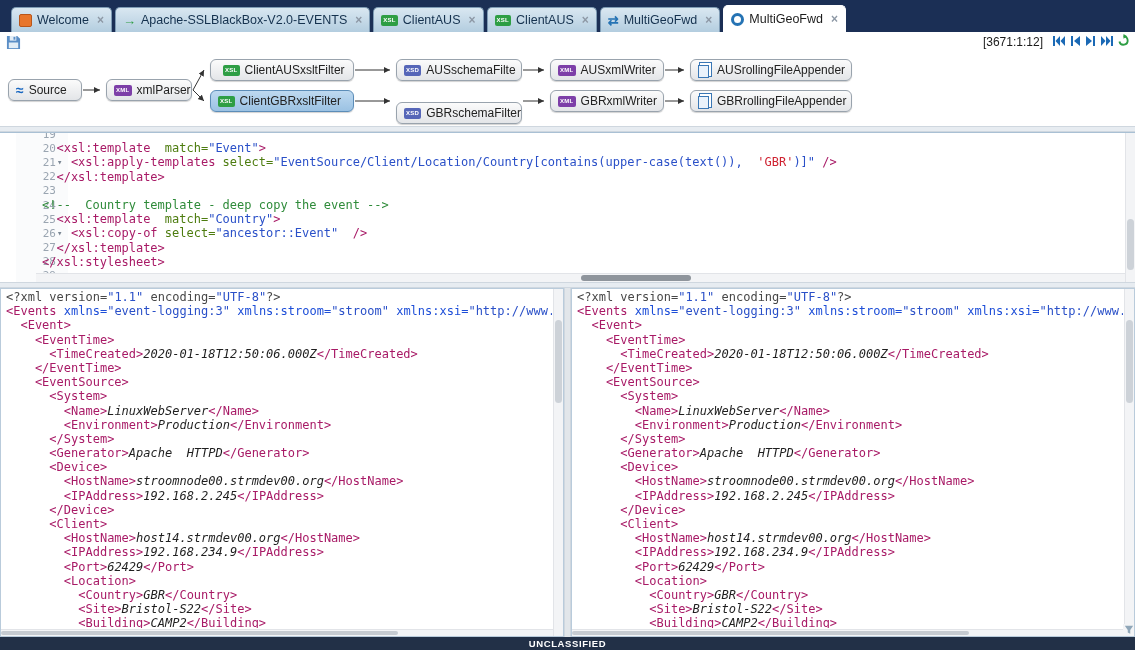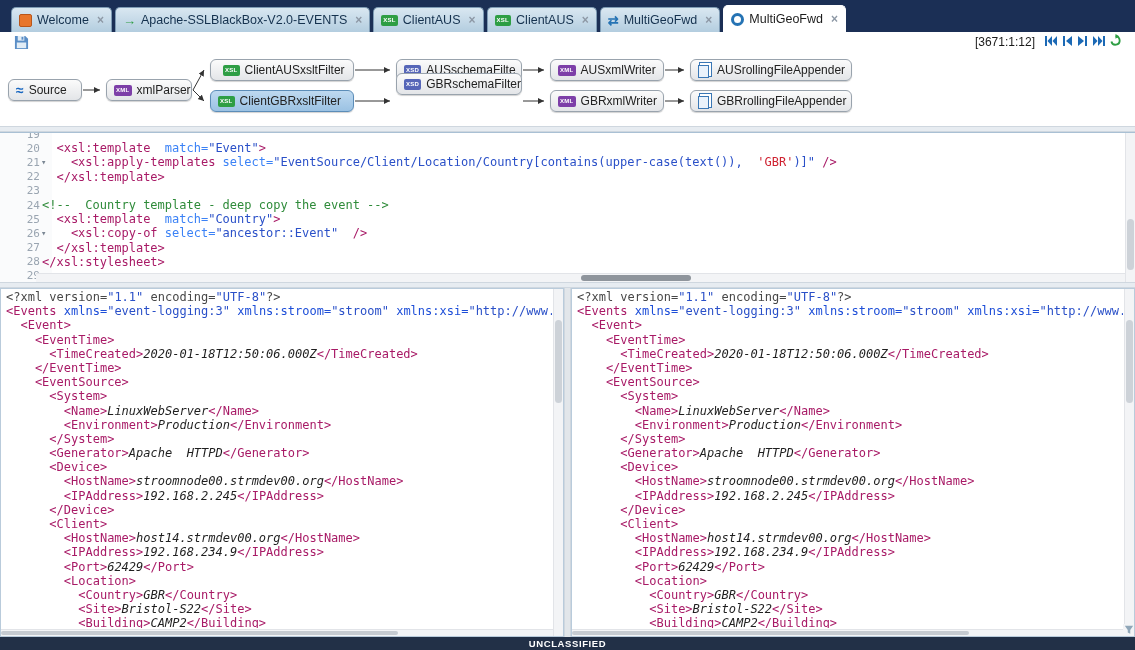--- a/index.html
+++ b/index.html
@@ -17,21 +17,21 @@
   .badge{font:bold 6px/9px "Liberation Sans",sans-serif;color:#fff;border-radius:2px;padding:1px 2px;letter-spacing:.3px;}
   .b-xsl{background:#2e9e44;}
   .b-xsd{background:#5666b8;}
   .b-xml{background:#7d3fa8;}
   .ic-pipe{color:#2573b4;font-weight:bold;font-size:13px;line-height:1;}
   .ic-step{width:7px;height:7px;border:3px solid #2573b4;border-radius:50%;background:#fff;}
   .ic-src{color:#1565c0;font-weight:bold;font-size:14px;line-height:1;}
   .ic-file{width:9px;height:11px;border:1px solid #3a77b5;background:#eaf2fb;box-shadow:2px -2px 0 0 #fff,2px -2px 0 1px #3a77b5;margin-right:3px;margin-top:2px;}
 
   
-  .toolbar{position:absolute;top:32px;left:0;right:0;height:20px;background:#fff;display:flex;align-items:center;padding:0 12px;box-sizing:border-box;}
+  .toolbar{position:absolute;top:32px;left:0;right:0;height:20px;background:#fff;display:flex;align-items:center;padding:0 4px;box-sizing:border-box;}
   .save{display:inline-flex;margin-left:2px;opacity:.8;}
   .tb-right{margin-left:auto;display:flex;align-items:center;gap:3px;}
   .step-ref{font-size:12px;color:#1a1a1a;margin-right:5px;}
   .navic{display:inline-flex;width:16px;height:14px;align-items:center;justify-content:center;}
 
   
   .pipeline{position:absolute;top:52px;left:0;right:0;height:74px;background:#fff;}
   #pl-svg{position:absolute;top:0;left:0;}
   .pnode{position:absolute;height:22px;box-sizing:border-box;display:flex;align-items:center;gap:5px;padding:0 7px;background:linear-gradient(#fbfbfb,#e3e5e8);border:1px solid #99a3ad;border-radius:6px;font-size:12px;color:#222;box-shadow:0 1px 1px rgba(0,0,0,.18);white-space:nowrap;overflow:hidden;z-index:2;}
   .pnode.selected{background:linear-gradient(#bed9f0,#9bc2e3);border-color:#5c8db8;}
@@ -45,24 +45,24 @@
   
   .mono{font-family:"DejaVu Sans Mono",monospace;font-size:12px;}
   .cl{height:14.2px;line-height:14.2px;white-space:pre;}
   .tk-t{color:#a81a66;}
   .tk-a{color:#1d4ed8;}
   .tk-v{color:#2a50c8;}
   .tk-c{color:#1e1e1e;font-style:italic;}
   .tk-d{color:#474747;}
   .tk-m{color:#2f8b3a;}
   .tk-l{color:#cf2231;}
-  .tk-n{color:#3b82f6;}
+  .tk-n{color:#4d7c0f;}
 
   .editor{position:absolute;top:132px;left:0;width:1135px;height:150px;background:#fff;border-top:1px solid #a9c0d4;box-sizing:border-box;overflow:hidden;}
-  .ed-gutter{position:absolute;top:-6px;left:0;width:36px;background:#fafbfc;padding-left:16px;}
+  .ed-gutter{position:absolute;top:-6px;left:16px;width:36px;background:#fafbfc;padding-left:16px;}
   .gl{height:14.2px;display:flex;justify-content:flex-end;align-items:center;gap:1px;padding-right:2px;font-size:11px;color:#9aa5b1;}
   .gl .fold{width:9px;color:#7b8794;font-size:9px;text-align:left;}
   .ed-code{position:absolute;top:-6px;left:42px;right:12px;overflow:hidden;}
   .ed-vscroll{position:absolute;top:0;right:0;width:10px;height:100%;background:#f3f4f6;border-left:1px solid #e2e4e8;box-sizing:border-box;}
   .ed-vscroll .thumb{position:absolute;top:58%;height:34%;left:1px;width:7px;background:#cdd2d8;border-radius:4px;}
   .ed-hscroll{position:absolute;left:36px;right:10px;bottom:0;height:9px;background:#f3f4f6;border-top:1px solid #e2e4e8;box-sizing:border-box;}
   .ed-hscroll .thumb{position:absolute;left:50%;width:110px;top:1px;height:6px;background:#8f959c;border-radius:3px;}
 
   
   .pane{position:absolute;top:288px;height:349px;background:#fff;border:1px solid #b9cbdb;box-sizing:border-box;overflow:hidden;}
@@ -196,21 +196,21 @@
         <span class="pnode-label">AUSxmlWriter</span>
       </div>
       <div class="pnode selected" style="left: 210px; top: 38px; width: 144px;">
         <span class="ic badge b-xsl">XSL</span>
         <span class="pnode-label">ClientGBRxsltFilter</span>
       </div>
       <div class="pnode" style="left: 690px; top: 7px; width: 162px;">
         <span class="ic ic-file"></span>
         <span class="pnode-label">AUSrollingFileAppender</span>
       </div>
-      <div class="pnode" style="left: 396px; top: 21px; width: 126px;">
+      <div class="pnode" style="left: 396px; top: 50px; width: 126px;">
         <span class="ic badge b-xsd">XSD</span>
         <span class="pnode-label">GBRschemaFilter</span>
       </div>
       <div class="pnode" style="left: 550px; top: 38px; width: 114px;">
         <span class="ic badge b-xml">XML</span>
         <span class="pnode-label">GBRxmlWriter</span>
       </div>
       <div class="pnode" style="left: 690px; top: 38px; width: 162px;">
         <span class="ic ic-file"></span>
         <span class="pnode-label">GBRrollingFileAppender</span>

